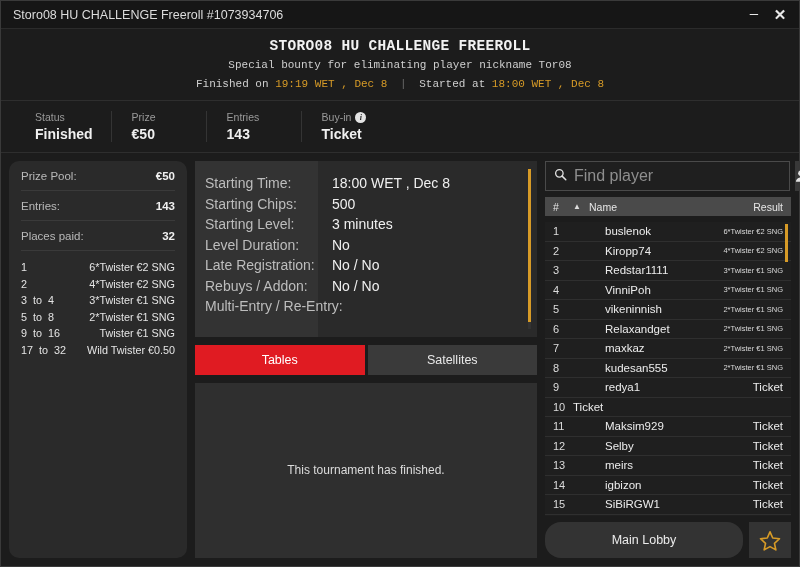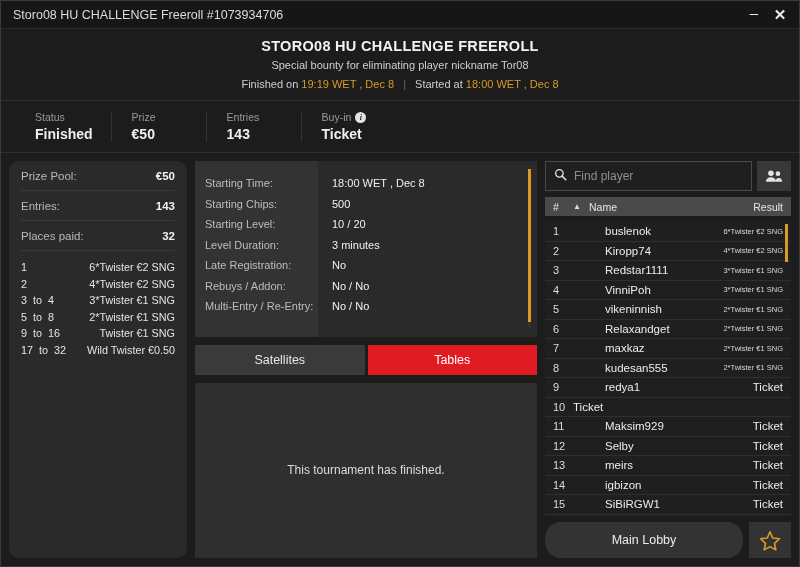--- a/index.html
+++ b/index.html
@@ -32,20 +32,21 @@
     color: #e8e8e8; font-size: 14px; cursor: pointer;
   }
   .winbtn.min { font-size: 15px; padding-bottom: 5px; }
   .winbtn.close { font-weight: bold; font-size: 15px; }
 
   
   .header {
     flex: 0 0 auto; padding: 9px 0 10px;
     text-align: center; background: #1c1c1c;
     border-bottom: 1px solid #2e2e2e;
+    font-family: Liberation Mono, monospace;
   }
   .hdr-title { font-size: 14.5px; font-weight: bold; color: #f2f2f2; letter-spacing: .3px; }
   .hdr-sub { font-size: 11px; color: #cfcfcf; margin-top: 5px; }
   .hdr-times { font-size: 11px; color: #cfcfcf; margin-top: 7px; }
   .gold { color: #d79b27; }
   .sep-pipe { color: #6a6a6a; margin: 0 6px; }
 
   
   .statusbar {
     flex: 0 0 auto; height: 52px;
@@ -94,21 +95,21 @@
   .tab {
     flex: 1; display: flex; align-items: center; justify-content: center;
     background: #3a3a3a; color: #e8e8e8; font-size: 12.5px; cursor: pointer;
   }
   .tab.active { background: #e01b22; color: #fff; font-weight: bold; }
 
   
   .details { flex: 1; display: flex; position: relative; overflow: hidden; background: #2a2a2a; }
   .det-labels { width: 123px; background: #333333; padding: 12px 0 0 10px; }
   .det-values { flex: 1; padding: 12px 0 0 14px; }
-  .det-labels div, .det-values div { font-size: 11px; line-height: 20.5px; white-space: nowrap; }
+  .det-labels div, .det-values div { font-size: 14px; line-height: 20.5px; white-space: nowrap; }
   .det-labels div { color: #bdbdbd; }
   .det-values div { color: #f0f0f0; }
   .det-scroll {
     position: absolute; right: 6px; top: 8px; bottom: 8px; width: 3px;
     background: #333; cursor: pointer;
   }
   .det-scroll i { display: block; width: 3px; height: 96%; background: #d79b27; }
 
   
   .subtabs { display: flex; gap: 3px; flex: 0 0 30px; }
@@ -124,21 +125,21 @@
   }
 
   
   .searchrow { display: flex; gap: 5px; flex: 0 0 30px; }
   .searchbox {
     flex: 1; background: #1f1f1f; border: 1px solid #4a4a4a;
     display: flex; align-items: center; gap: 7px; padding: 0 8px;
   }
   .searchbox input {
     flex: 1; background: transparent; border: none; outline: none;
-    color: #e6e6e6; font-size: 12px; font-family: "Liberation Sans", sans-serif;
+    color: #e6e6e6; font-size: 16px; font-family: "Liberation Sans", sans-serif;
   }
   .searchbox input::placeholder { color: #8e8e8e; }
   .people-btn {
     width: 34px; background: #383838;
     display: flex; align-items: center; justify-content: center; cursor: pointer;
   }
 
   .listhead {
     flex: 0 0 19px; background: #4a4a4a;
     display: flex; align-items: center; padding: 0 8px;
@@ -274,35 +275,34 @@
           <div>Starting Level:</div>
           <div>Level Duration:</div>
           <div>Late Registration:</div>
           <div>Rebuys / Addon:</div>
           <div>Multi-Entry / Re-Entry:</div>
 
         </div>
         <div class="det-values">
           <div>18:00 WET , Dec 8</div>
           <div>500</div>
-          <div>10 / 20</div>
           <div>3 minutes</div>
           <div>No</div>
           <div>No / No</div>
           <div>No / No</div>
 
         </div>
         <div class="det-scroll">
             <i></i>
           </div>
       </div>
 
       <div class="subtabs">
+        <div class="subtab active">Tables</div>
         <div class="subtab">Satellites</div>
-        <div class="subtab active">Tables</div>
       </div>
 
       <div class="finished-box">This tournament has finished.</div>
     </div>
 
     <div class="col-right">
       <div class="searchrow">
         <div class="searchbox">
           <span>
             <svg width="13" height="13" viewBox="0 0 16 16">

